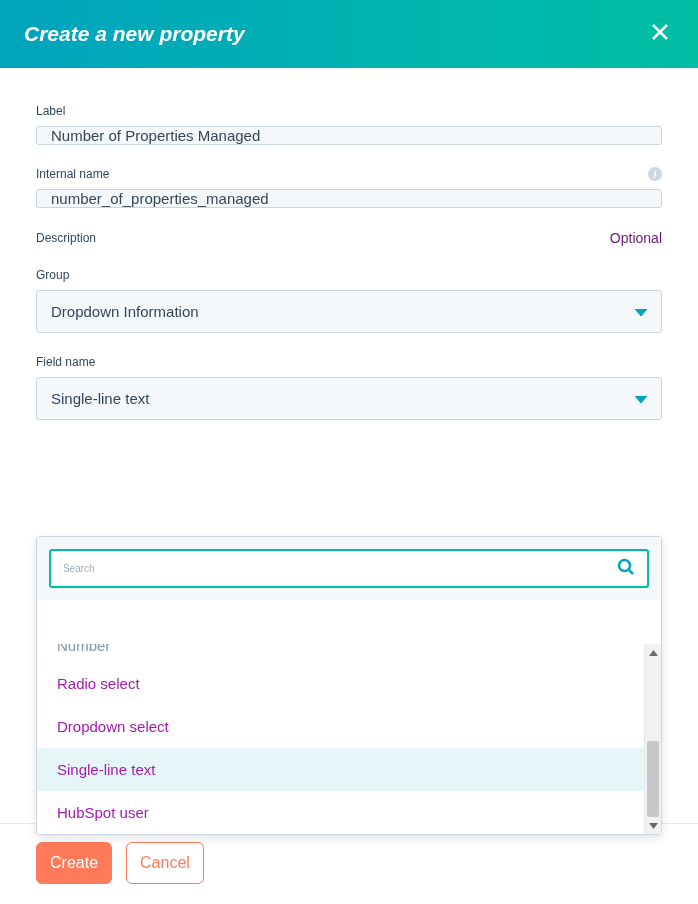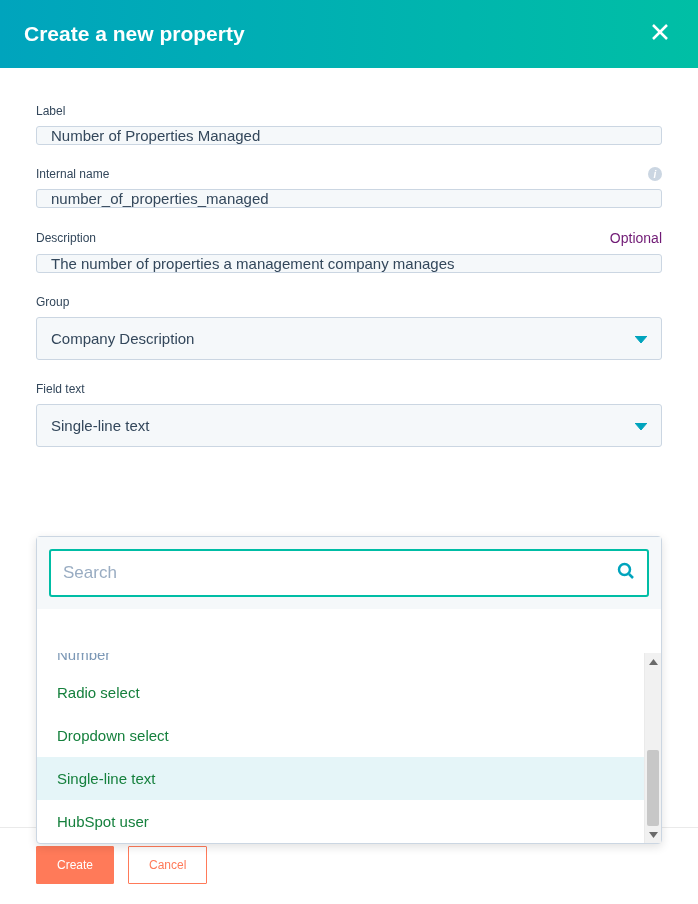--- a/index.html
+++ b/index.html
@@ -15,20 +15,21 @@
     background: linear-gradient(90deg, #00a4bd 0%, #00bfa5 100%);
     color: #fff;
     padding: 20px 24px;
     display: flex;
     justify-content: space-between;
     align-items: center;
   }
   .header-title {
     font-size: 21px;
     font-weight: 700;
+    font-style: italic;
   }
   .close-btn {
     cursor: pointer;
     width: 28px;
     height: 28px;
     display: flex;
     align-items: center;
     justify-content: center;
   }
   .close-btn svg { stroke: #fff; stroke-width: 2.5; }
@@ -109,40 +110,40 @@
     border: 2px solid #00bda5;
     border-radius: 3px;
     background: #fff;
     padding: 0 12px;
   }
   .dropdown-search input {
     flex: 1;
     border: none;
     outline: none;
     padding: 12px 0;
-    font-size: 17px;
+    font-size: 10px;
     color: #15803d;
     background: transparent;
   }
   .dropdown-search input::placeholder {
     color: #99acc2;
   }
   .search-icon svg { stroke: #00a4bd; }
   .dropdown-list-wrap {
     display: flex;
     margin-top: 44px;
   }
   .dropdown-list {
     flex: 1;
     overflow: hidden;
   }
   .dropdown-item {
     padding: 13px 20px;
     font-size: 15px;
-    color: #15803d;
+    color: #a21caf;
     cursor: pointer;
   }
   .dropdown-item.partial {
     padding-top: 0;
     padding-bottom: 8px;
     color: #7c98b6;
     height: 18px;
     overflow: hidden;
     display: flex;
     align-items: flex-end;
@@ -183,23 +184,23 @@
   .footer {
     position: absolute;
     left: 0; right: 0; bottom: 0;
     border-top: 1px solid #eaeaea;
     padding: 18px 36px 20px 36px;
     background: #fff;
     display: flex;
     gap: 14px;
   }
   .btn {
-    padding: 11px 20px;
-    font-size: 12px;
-    border-radius: 1px;
+    padding: 11px 13px;
+    font-size: 16px;
+    border-radius: 6px;
     cursor: pointer;
     font-weight: 400;
   }
   .btn-primary {
     background: #ff7a59;
     color: #fff;
     border: 1px solid #ff7a59;
   }
   .btn-secondary {
     background: #fff;
@@ -237,40 +238,39 @@
       <span class="info-icon">i</span>
     </div>
     <input type="text" class="text-input" value="number_of_properties_managed" style="">
   </div>
 
   <div class="field">
     <div class="field-label-row">
       <div class="field-label">Description</div>
       <div class="optional-text">Optional</div>
     </div>
-    <input type="text" class="text-input" value="The number of properties a management company manages" style="">
   </div>
 
   <div class="field">
     <div class="field-label-row">
       <div class="field-label">Group</div>
     </div>
     <div class="select-box">
-      <span>Company Description</span>
+      <span>Dropdown Information</span>
       <span class="caret-down">
         <svg width="12" height="8" viewBox="0 0 12 8">
             <polygon points="0,0 12,0 6,7"></polygon>
           </svg>
       </span>
     </div>
   </div>
 
   <div class="field">
     <div class="field-label-row">
-      <div class="field-label">Field text</div>
+      <div class="field-label">Field name</div>
     </div>
     <div class="select-box">
       <span>Single-line text</span>
       <span class="caret-down">
         <svg width="12" height="8" viewBox="0 0 12 8">
             <polygon points="0,0 12,0 6,7"></polygon>
           </svg>
       </span>
     </div>
   </div>

